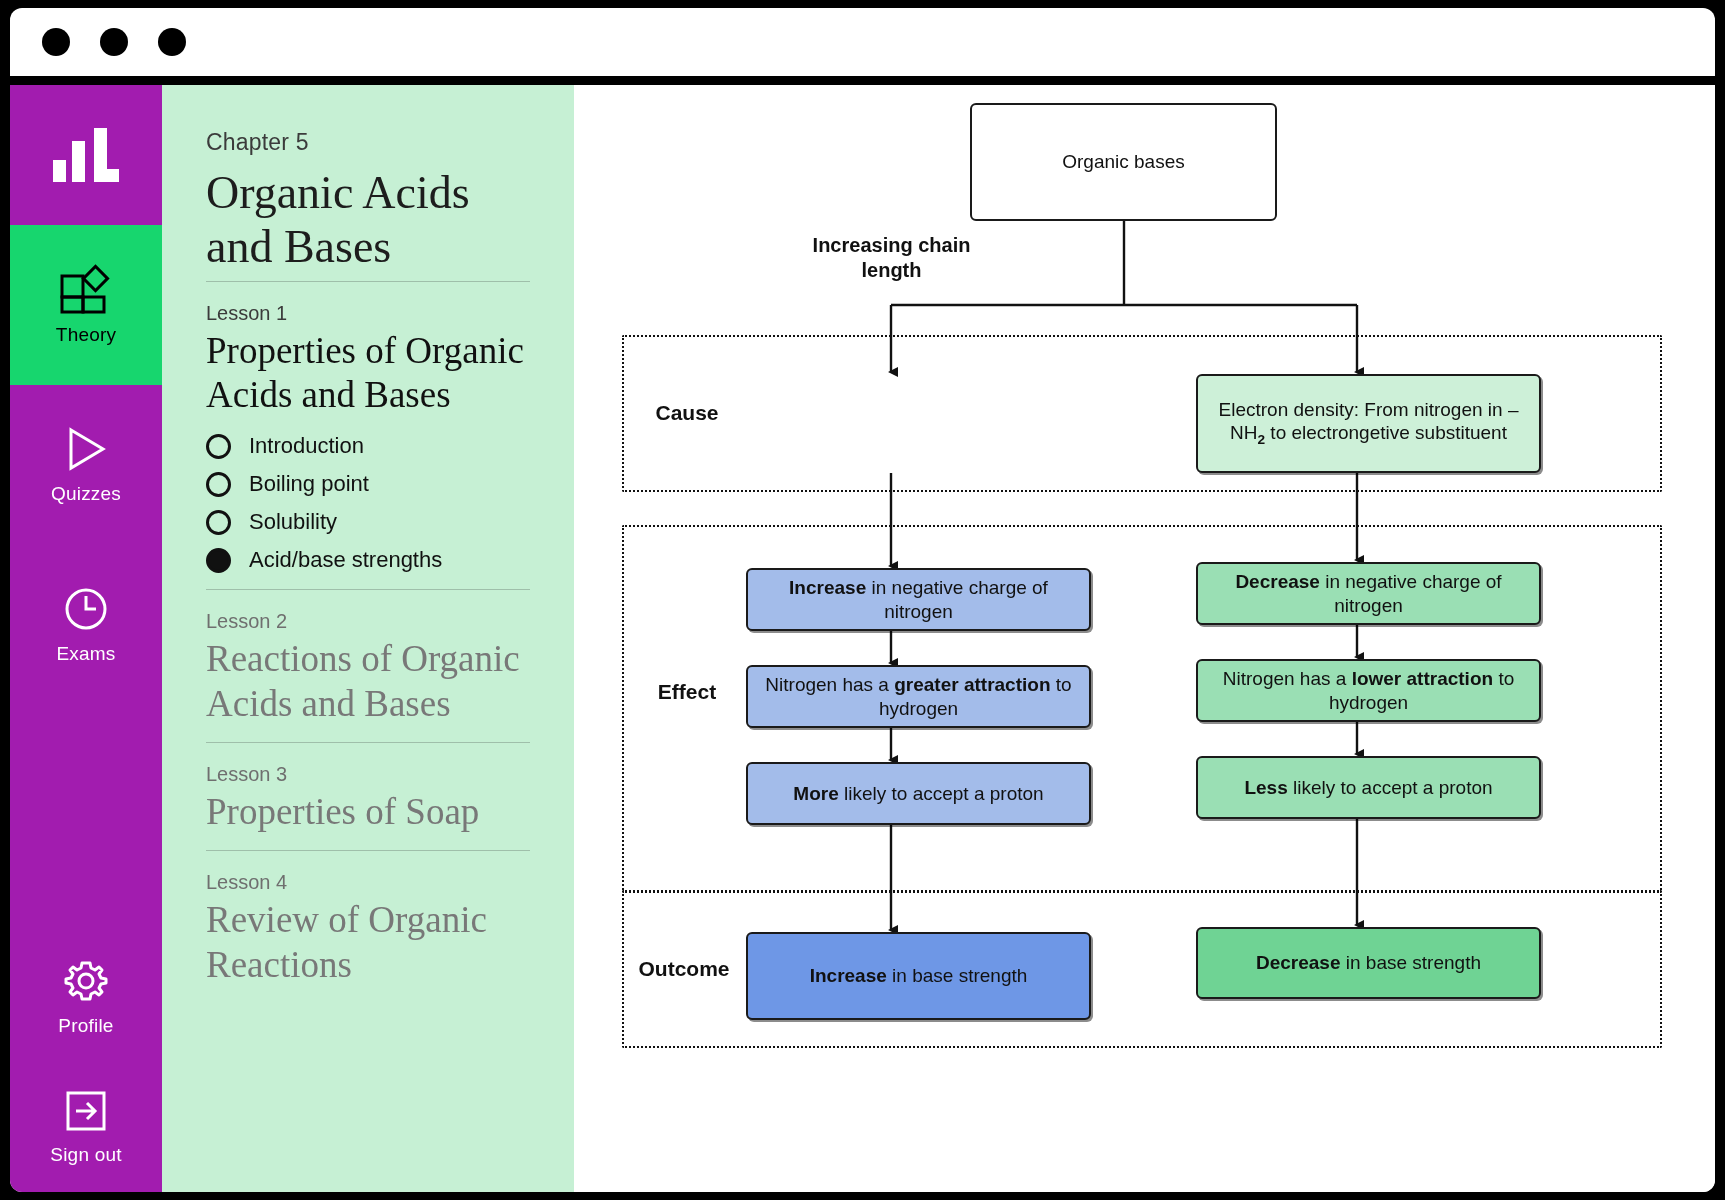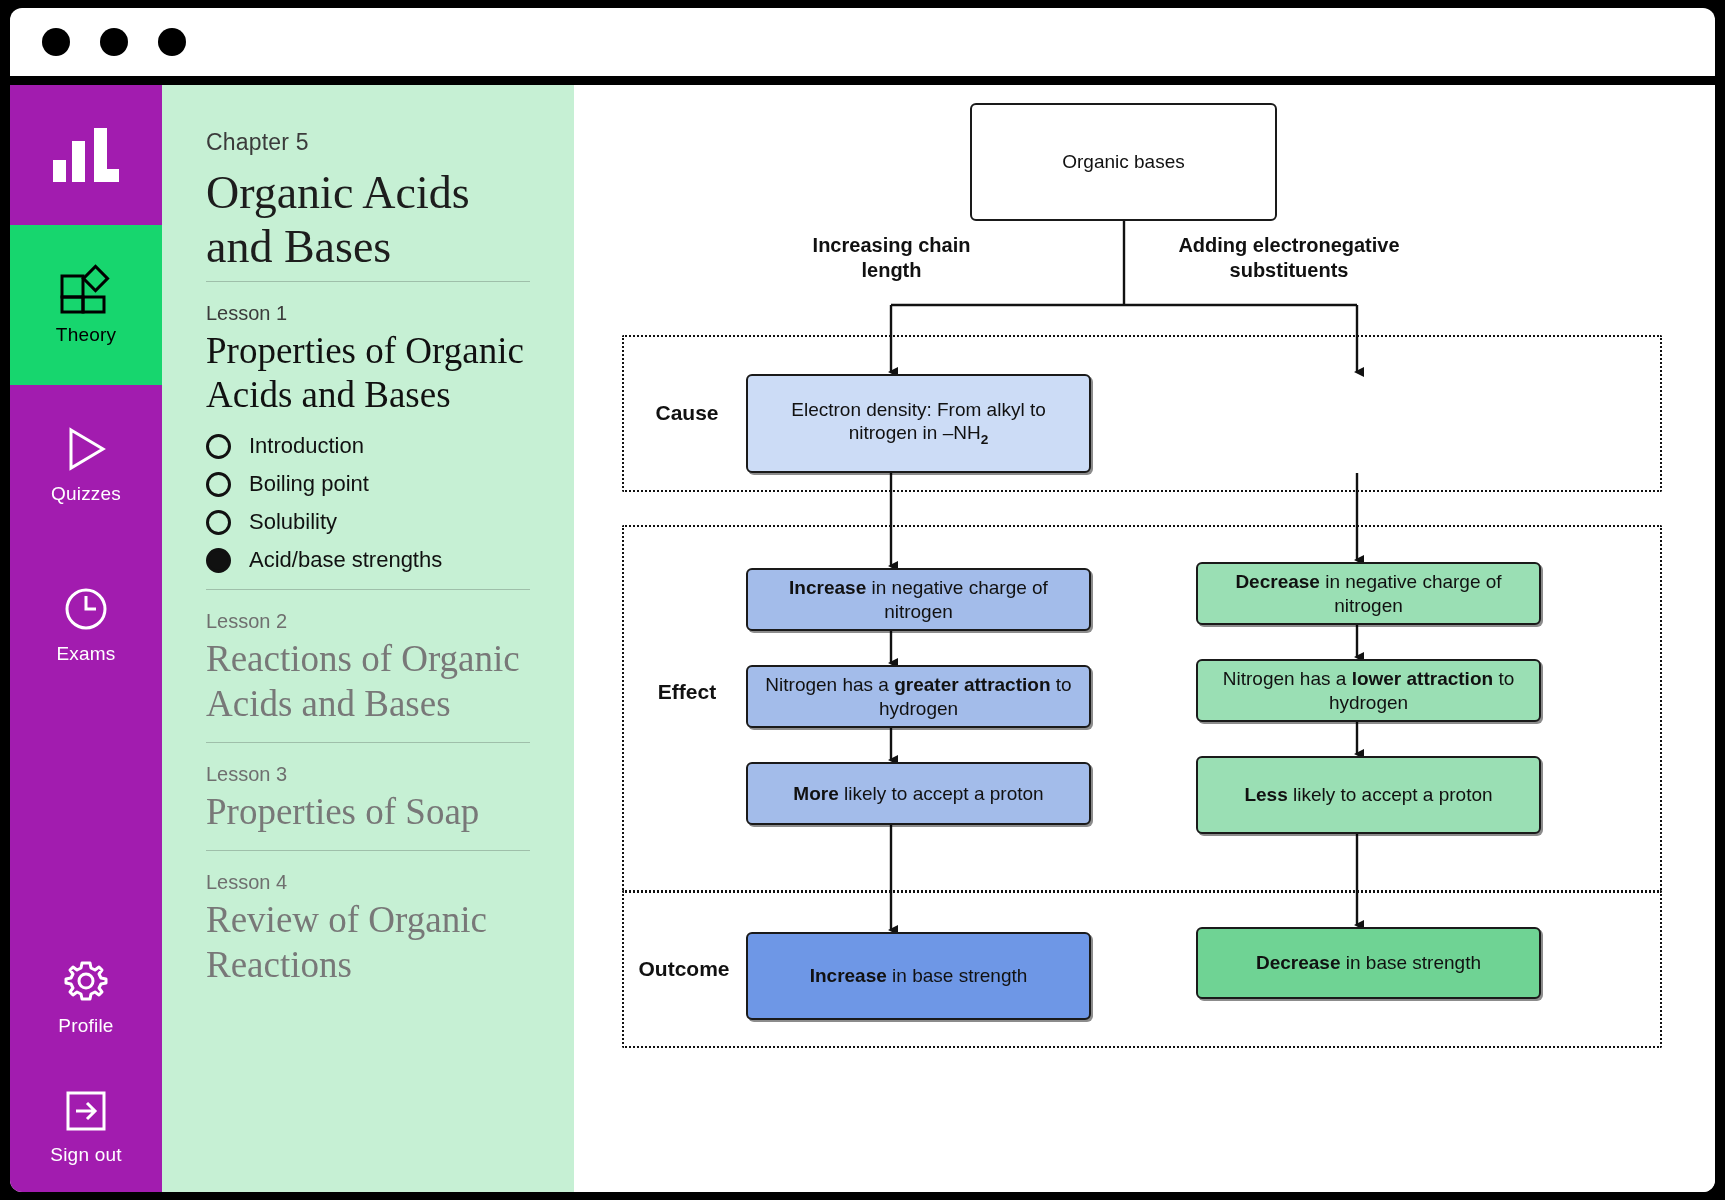--- a/index.html
+++ b/index.html
@@ -280,50 +280,49 @@
 
             <path d="M317,740 L317,845" marker-end="url(#ah)"></path>
 
             <path d="M783,734 L783,840" marker-end="url(#ah)"></path>
           </g>
         </svg>
 
         <div class="node plain" style="left:396px; top:18px; width:307px; height:118px;">Organic bases</div>
 
         <div class="branchlabel" style="left:210px; top:148px; width:215px;">Increasing chain length</div>
-        <div class="branchlabel" style="left:580px; top:148px; width:270px;">Adding electronegative substituents</div>
 
         <div class="band" style="left:48px; top:250px; width:1040px; height:157px;"></div>
         <div class="rowlabel" style="left:48px; top:316px; width:130px;">Cause</div>
 
-        <div class="node blue-light" style="left:172px; top:289px; width:345px; height:99px;">
-          <span><span>Electron density: From alkyl to nitrogen in –NH</span><b><sub>2</sub></b></span>
-        </div>
-
+
+        <div class="node green-light" style="left:622px; top:289px; width:345px; height:99px;">
+          <span><span>Electron density: From nitrogen in –NH</span><b><sub>2</sub></b><span> to electrongetive substituent</span></span>
+        </div>
 
         <div class="band" style="left:48px; top:440px; width:1040px; height:368px;"></div>
         <div class="rowlabel" style="left:48px; top:595px; width:130px;">Effect</div>
 
         <div class="node blue-mid" style="left:172px; top:483px; width:345px; height:63px;">
           <span><b>Increase</b><span> in negative charge of nitrogen</span></span>
         </div>
         <div class="node blue-mid" style="left:172px; top:580px; width:345px; height:63px;">
           <span><span>Nitrogen has a </span><b>greater attraction</b><span> to hydrogen</span></span>
         </div>
         <div class="node blue-mid" style="left:172px; top:677px; width:345px; height:63px;">
           <span><b>More</b><span> likely to accept a proton</span></span>
         </div>
 
         <div class="node green-mid" style="left:622px; top:477px; width:345px; height:63px;">
           <span><b>Decrease</b><span> in negative charge of nitrogen</span></span>
         </div>
         <div class="node green-mid" style="left:622px; top:574px; width:345px; height:63px;">
           <span><span>Nitrogen has a </span><b>lower attraction</b><span> to hydrogen</span></span>
         </div>
-        <div class="node green-mid" style="left:622px; top:671px; width:345px; height:78px;">
+        <div class="node green-mid" style="left:622px; top:671px; width:345px; height:63px;">
           <span><b>Less</b><span> likely to accept a proton</span></span>
         </div>
 
         <div class="band" style="left:48px; top:805px; width:1040px; height:158px;"></div>
         <div class="rowlabel" style="left:40px; top:872px; width:140px;">Outcome</div>
 
         <div class="node blue-deep" style="left:172px; top:847px; width:345px; height:88px;">
           <span><b>Increase</b><span> in base strength</span></span>
         </div>
         <div class="node green-deep" style="left:622px; top:842px; width:345px; height:72px;">

